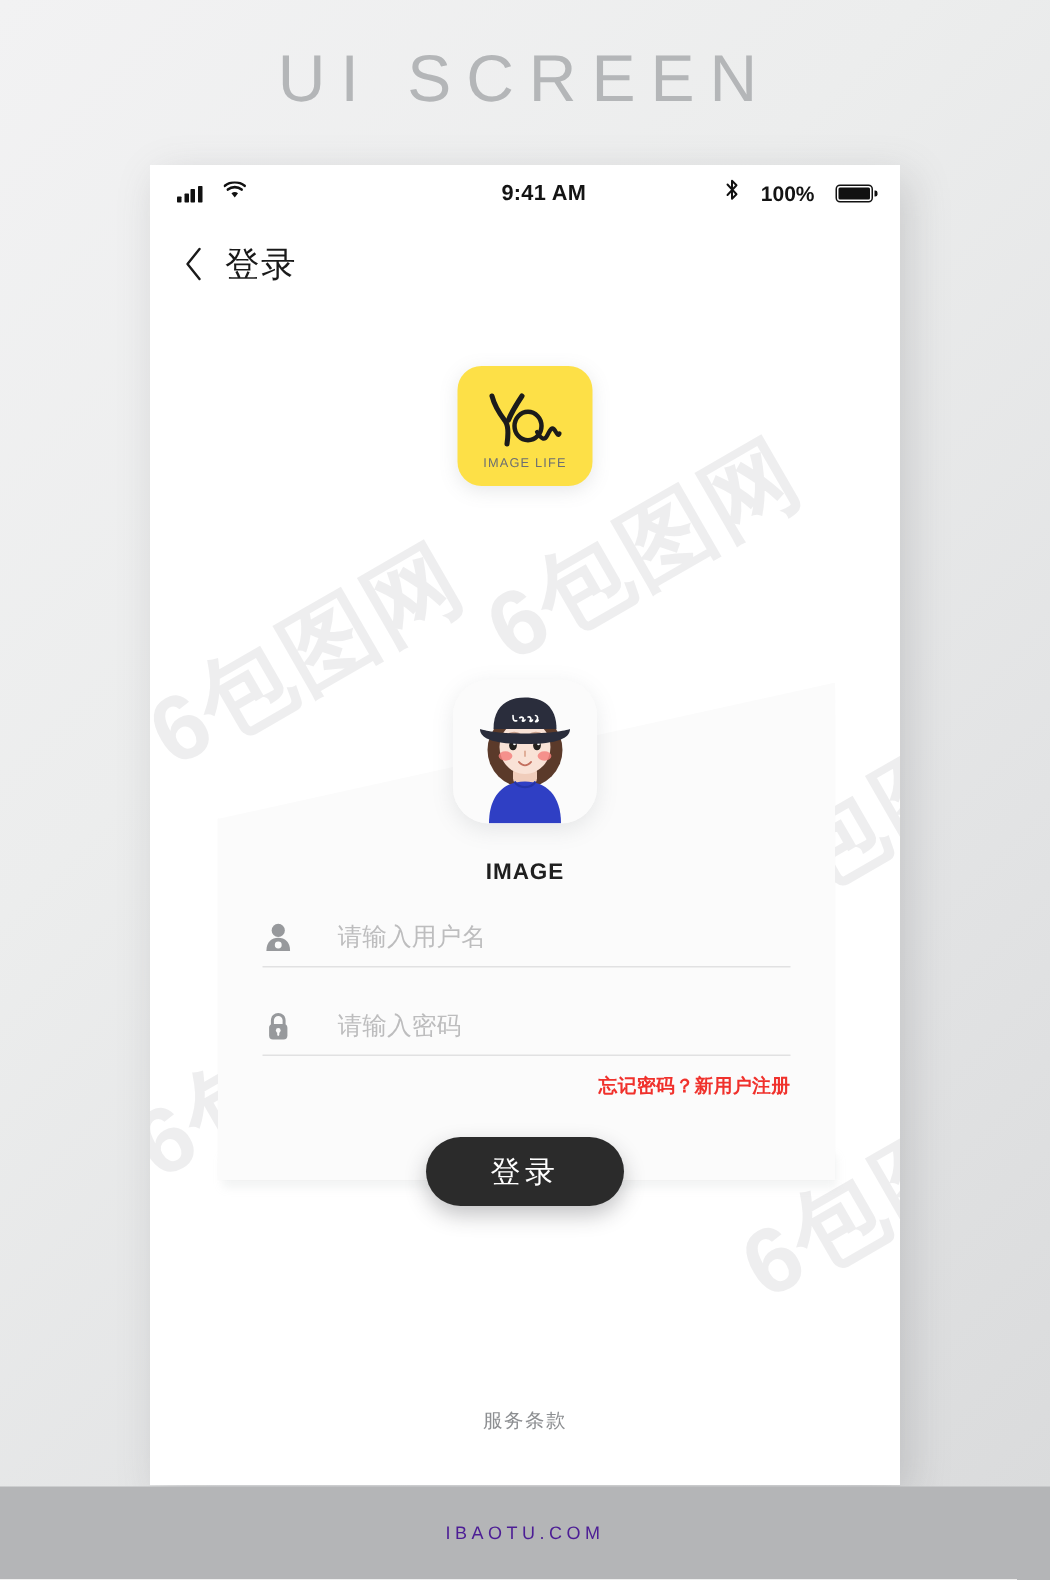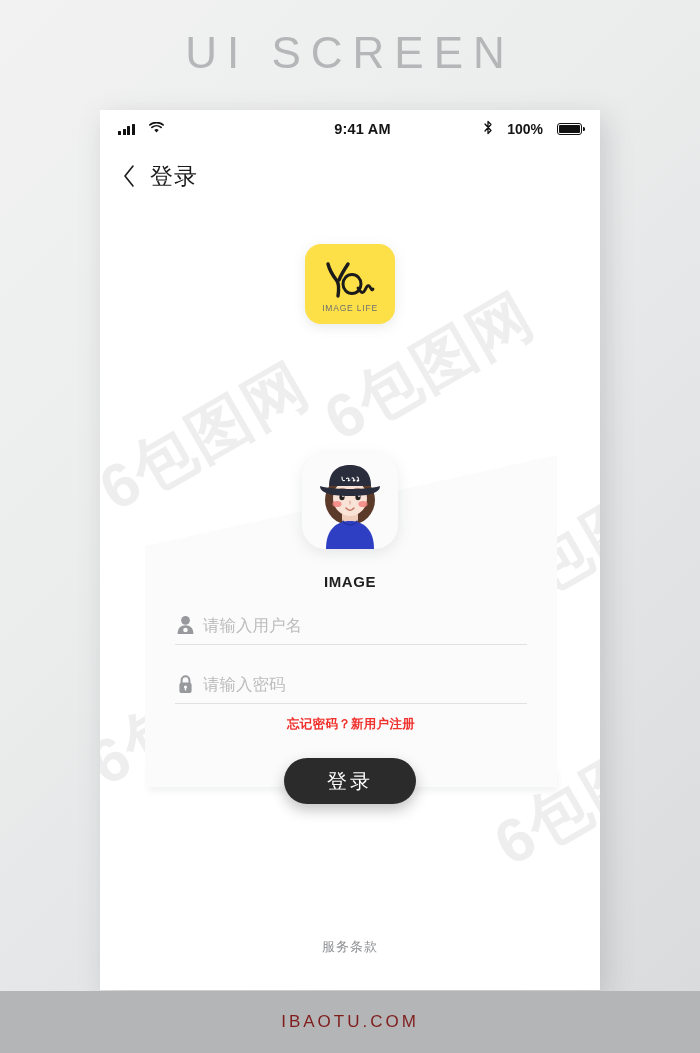--- a/index.html
+++ b/index.html
@@ -41,22 +41,22 @@
     left: 0;
     bottom: 0;
     width: 700px;
     height: 62px;
     background: #b4b5b7;
     display: flex;
     align-items: center;
     justify-content: center;
   }
   .footer-band-text {
-    color: #7f1d1d;
-    font-size: 17px;
+    color: #4c1d95;
+    font-size: 12px;
     letter-spacing: 3px;
   }
 
   
   .phone {
     position: absolute;
     left: 100px;
     top: 110px;
     width: 500px;
     height: 880px;
@@ -250,21 +250,21 @@
   
   .form {
     position: absolute;
     left: 75px;
     top: 496px;
     width: 352px;
   }
   .field {
     display: flex;
     align-items: center;
-    gap: 8px;
+    gap: 30px;
     height: 38px;
     border-bottom: 1px solid #e1e1e2;
     margin-bottom: 20px;
   }
   .field .ficon {
     width: 20px;
     height: 22px;
     flex: 0 0 20px;
     display: flex;
     align-items: center;
@@ -278,21 +278,21 @@
     color: #2b2b2b;
     font-family: "Liberation Sans", "DejaVu Sans", sans-serif;
     width: 100%;
     padding: 0;
   }
   .field input::placeholder {
     color: #bdbdbe;
   }
   .links {
     display: flex;
-    justify-content: center;
+    justify-content: flex-end;
     align-items: center;
     margin-top: -8px;
   }
   .link {
     font-size: 12.5px;
     color: #f0312c;
     font-weight: 700;
     cursor: pointer;
     letter-spacing: 0.3px;
   }

